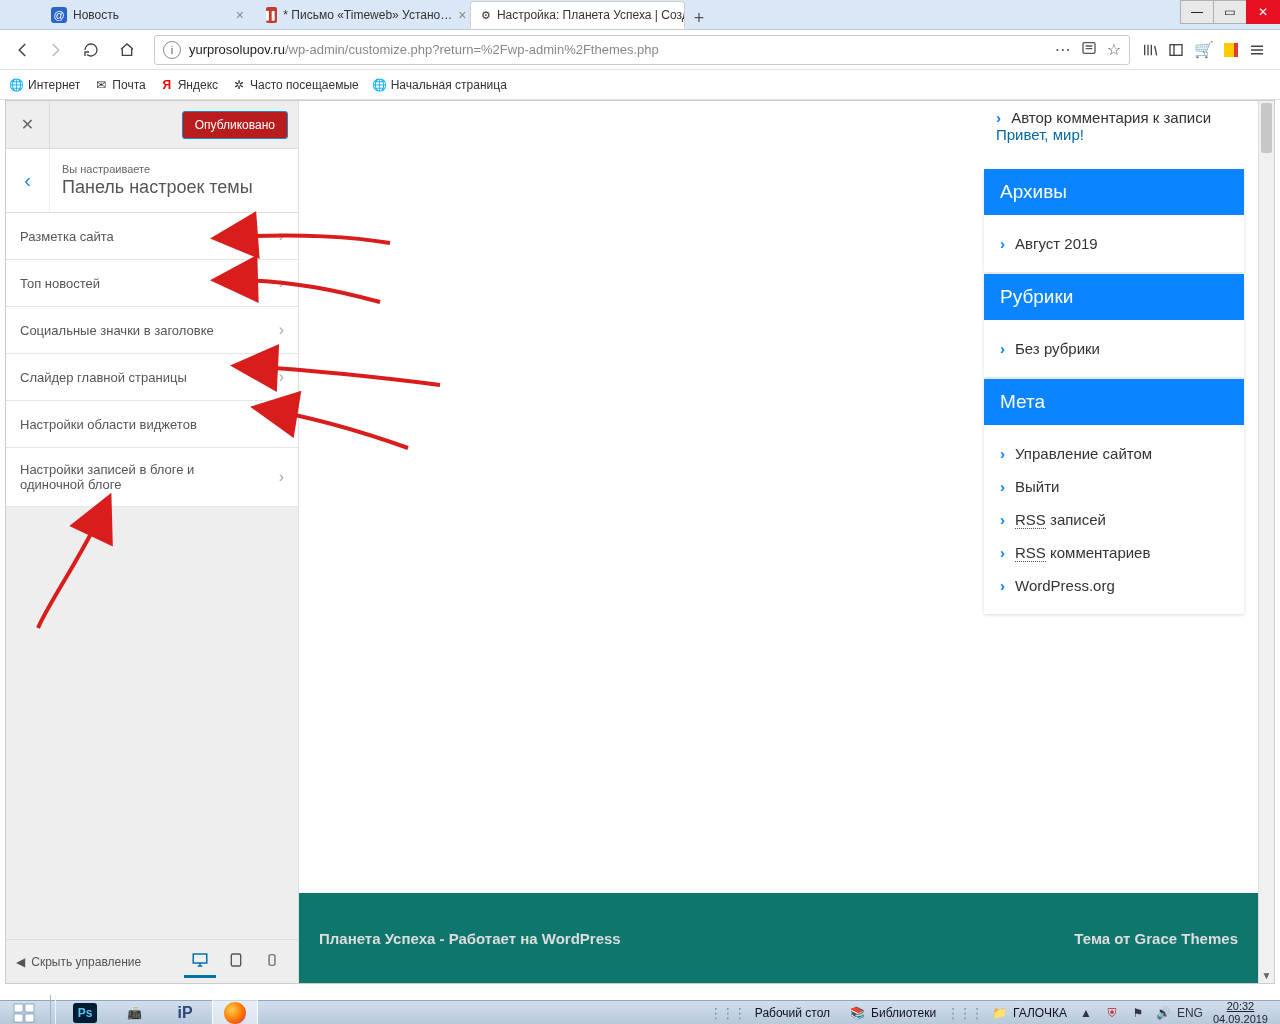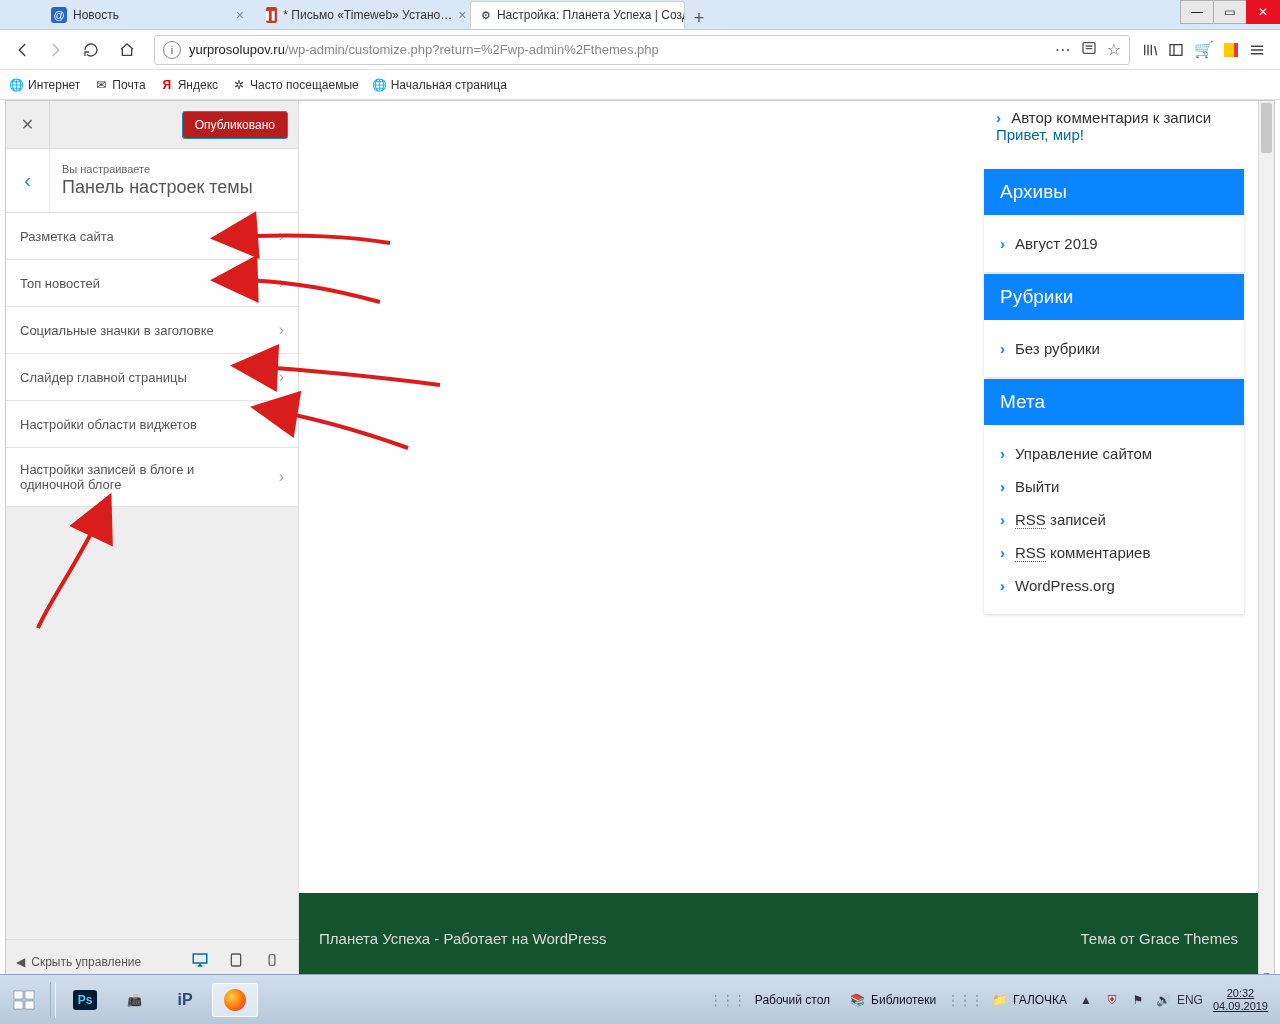--- a/index.html
+++ b/index.html
@@ -61,28 +61,28 @@
   .comment-block{background:#fff; padding:8px 12px 24px; font-size:15px; color:#313131;}
   .comment-block .chev{color:#0a84ff; margin-right:6px; font-weight:bold;}
   .comment-block a{color:#0369a1;}
   .widget{margin-top:2px; box-shadow:0 1px 3px rgba(0,0,0,0.15);}
   .widget-title{background:#0a84ff; color:#fff; font-size:19px; padding:12px 16px;}
   .widget-body{background:#fff; padding:12px 16px;}
   .widget-item{display:flex; align-items:center; gap:10px; padding:8px 0; font-size:15px; color:#333;}
   .widget-item .chev{color:#0a84ff; font-weight:bold;}
   .widget-item .dotted{border-bottom:1px dotted #555;}
 
-  .site-footer{position:absolute; bottom:0; left:0; right:16px; height:90px; background:#14532d; color:#ddd; display:flex; align-items:center; padding:0 20px; font-size:15px;}
+  .site-footer{position:absolute; bottom:0; left:0; right:16px; height:90px; background:#0f766e; color:#ddd; display:flex; align-items:center; padding:0 20px; font-size:15px;font-weight:bold;}
   .site-footer .right{margin-left:auto;}
 
   
   .arrows{position:absolute; pointer-events:none;}
 
   
-  .taskbar{position:absolute; bottom:0; left:0; right:0; height:50px; background:linear-gradient(#d1deec,#b8c9db); border-top:1px solid #8fa6be; display:flex; align-items:center;}
+  .taskbar{position:absolute; bottom:0; left:0; right:0; height:24px; background:linear-gradient(#d1deec,#b8c9db); border-top:1px solid #8fa6be; display:flex; align-items:center;}
   .tb-start{width:48px; height:40px; display:flex; align-items:center; justify-content:center;}
   .tb-sep{width:6px;height:36px; border-left:1px solid #9fb4c9; border-right:1px solid #eef4fa; margin:0 2px;}
   .tb-icons{display:flex; gap:4px; padding:0 4px;}
   .tb-btn{height:34px; min-width:46px; padding:0 8px; display:flex; align-items:center; justify-content:center; border-radius:3px; font-size:12px; color:#223;}
   .tb-btn.active{background:rgba(255,255,255,0.5); box-shadow:inset 0 0 0 1px rgba(255,255,255,0.8);}
   .tb-tray{margin-left:auto; display:flex; align-items:center; gap:8px; padding-right:6px;}
   .tray-ic{width:18px;height:18px;display:flex;align-items:center;justify-content:center;color:#334;font-size:12px;}
   .tb-clock{font-size:11px; line-height:13px; text-align:center; color:#223; padding:0 6px;text-decoration:underline;}
   .tb-task{display:flex; align-items:center; gap:6px; height:34px; padding:0 10px; border-radius:3px; font-size:12px; color:#112;}
   .drag-handle{color:#7a92aa; letter-spacing:-2px; font-size:14px;}

